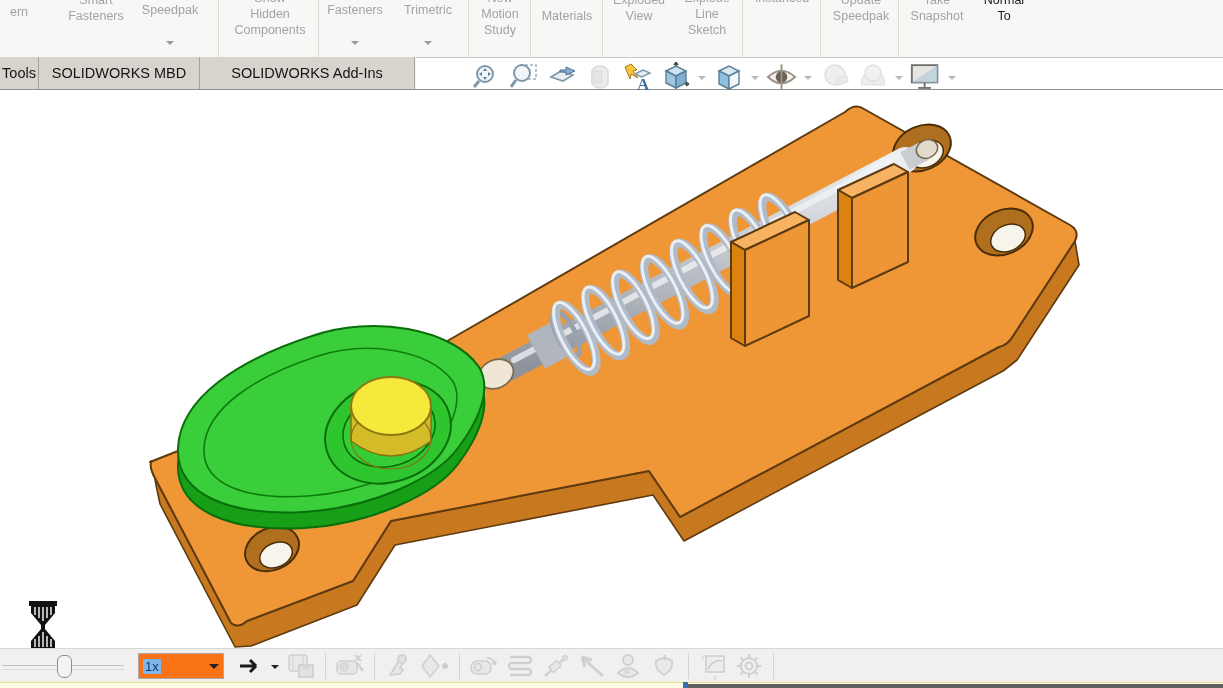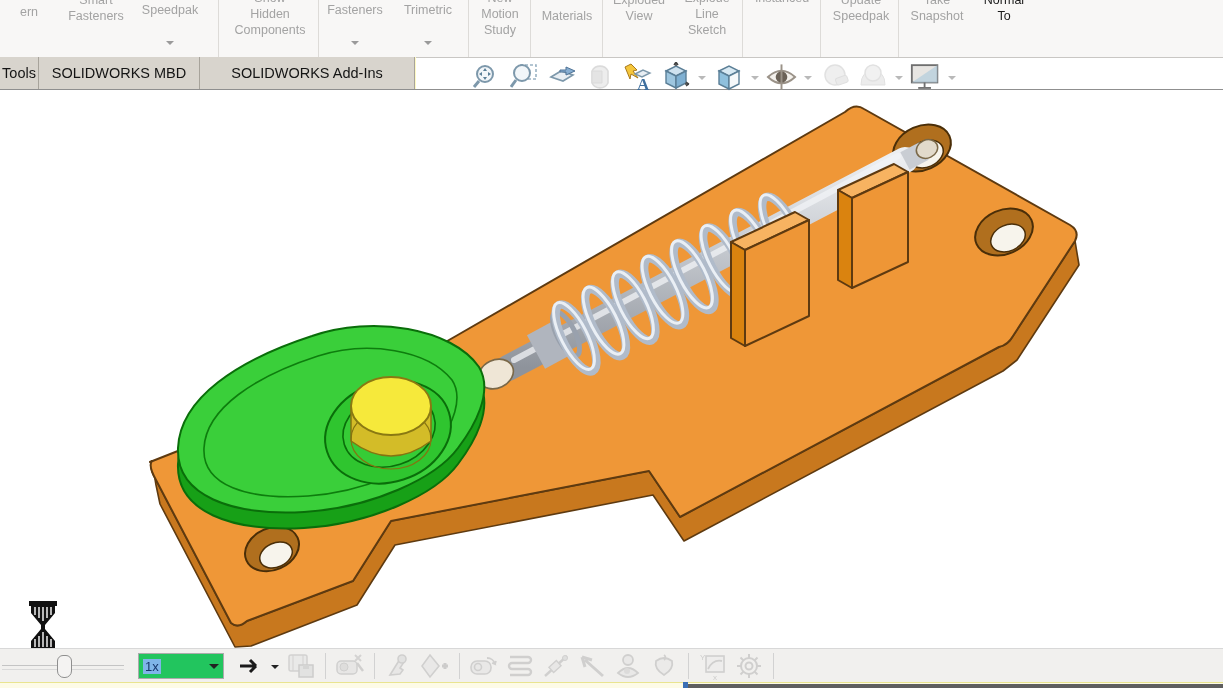--- a/index.html
+++ b/index.html
@@ -28,21 +28,21 @@
 
   
   .hud{position:absolute;left:470px;top:60px;height:34px;display:flex;align-items:center;gap:7px;}
   .hud .hicon{width:31px;height:31px;display:flex;align-items:center;justify-content:center;}
   .hud .hcaret{width:0;height:0;border:4px solid transparent;border-top-color:#b9b9b9;margin-top:6px;}
 
   
   .mm-toolbar{position:absolute;left:0;top:648px;width:1223px;height:34px;background:#f1f0ee;
               border-top:1px solid #d8d8d8;display:flex;align-items:center;}
   .mm-sep{width:1px;height:26px;background:#d2d2d2;margin:0 6px;}
-  .speed-combo{width:76px;height:24px;background:#22c55e;border:1px solid #ababab;margin-left:14px;
+  .speed-combo{width:76px;height:24px;background:#f97316;border:1px solid #ababab;margin-left:14px;
                display:flex;align-items:center;justify-content:space-between;padding:0 4px;}
   .speed-combo .sel{background:#7fb5e8;color:#16366b;font-size:13px;padding:0 2px;}
   .combo-caret{width:0;height:0;border:5px solid transparent;border-top-color:#222;margin-top:5px;}
   .mini-caret{width:0;height:0;border:4px solid transparent;border-top-color:#222;margin:6px 4px 0 2px;}
   .micon{width:30px;height:28px;display:flex;align-items:center;justify-content:center;margin:0 3px;}
 
   
   .mm-slider{position:relative;width:122px;height:28px;margin-left:2px;}
   .mm-slider .track{position:absolute;left:0;right:0;top:13px;height:3px;
                     border-top:1px solid #c4c4c4;border-bottom:1px solid #d9d9d9;}
@@ -55,21 +55,21 @@
   .strip-dark{position:absolute;left:688px;top:684px;width:535px;height:4px;background:#5f5f5f;}
   .strip-marker{position:absolute;left:683px;top:682px;width:5px;height:6px;background:#3b6fb5;}
 
   
   .busy-cursor{position:absolute;left:26px;top:511px;}
 </style>
 </head>
 <body>
 
 <div class="ribbon">
-  <div class="ribbon-item" style="left:14px;top:4px;width:30px">ern</div>
+  <div class="ribbon-item" style="left:4px;top:4px;width:30px">ern</div>
   <div class="ribbon-item" style="left:58px;top:-8px;width:76px">Smart
 Fasteners</div>
   <div class="ribbon-item" style="left:124px;top:2px;width:92px">Speedpak</div>
   <div class="ribbon-caret" style="left:166px"></div>
   <div class="ribbon-sep" style="left:218px"></div>
   <div class="ribbon-item" style="left:222px;top:-10px;width:96px">Show
 Hidden
 Components</div>
   <div class="ribbon-sep" style="left:318px"></div>
   <div class="ribbon-item" style="left:324px;top:2px;width:62px">Fasteners</div>

